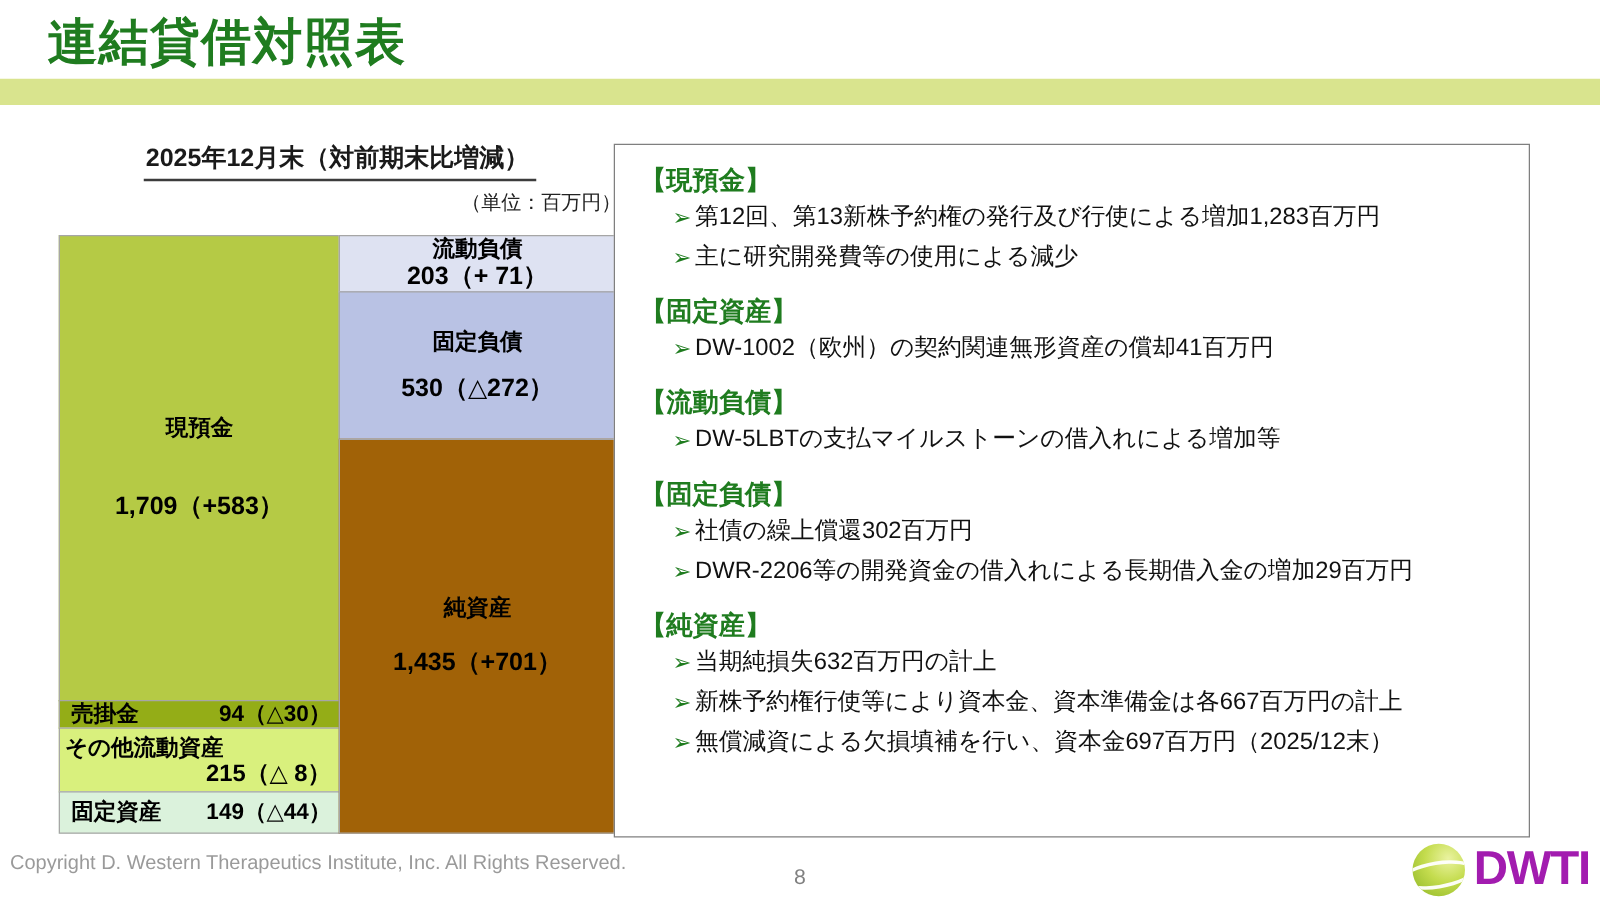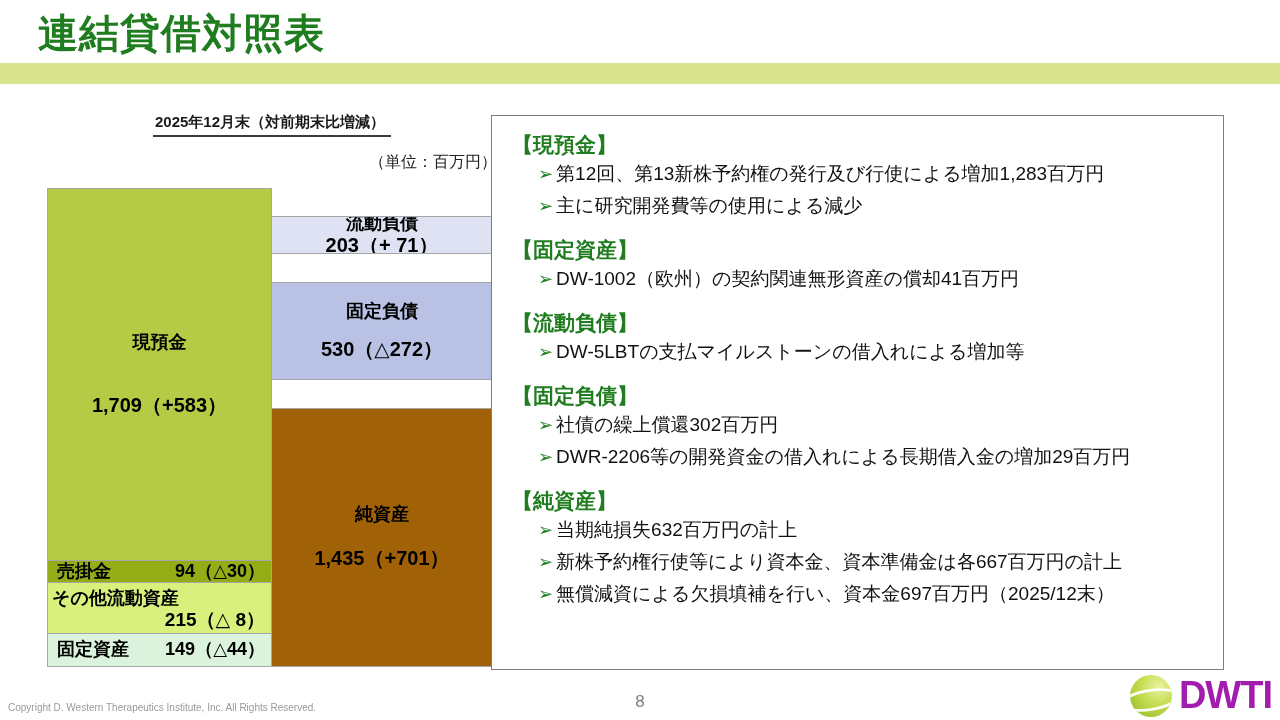--- a/index.html
+++ b/index.html
@@ -9,38 +9,38 @@
   }
   
   .page-title{
     position:absolute;left:38px;top:6px;font-size:40px;font-weight:bold;
     color:#1f7c1f;letter-spacing:1px;white-space:nowrap;
   }
   .accent-bar{position:absolute;left:0;top:63px;width:1280px;height:21px;background:#d9e48e;}
   
   .chart-title{
     position:absolute;left:47px;top:113px;width:450px;text-align:center;
-    font-size:15px;font-weight:bold;color:#1a1a1a;
+    font-size:20px;font-weight:bold;color:#1a1a1a;
   }
   .chart-title span{display:inline-block;border-bottom:2px solid #3c3c3c;padding:0 6px 3px 2px;}
   .unit-label{
     position:absolute;left:47px;top:152px;width:450px;text-align:right;
     font-size:16px;color:#222;
   }
   .bars{position:absolute;left:47px;top:188px;height:479px;display:flex;}
   .bar{display:flex;flex-direction:column;height:100%;}
   .bar-assets{width:225px;}
   .bar-liabilities{width:221px;}
   .segment{
     box-sizing:border-box;border:1px solid #a6a6a6;margin-top:-1px;
     display:flex;flex-direction:column;align-items:center;justify-content:center;
     font-weight:bold;color:#000;overflow:hidden;min-height:0;
   }
   .segment:first-child{margin-top:0;}
-  .bar-liabilities .segment{margin-left:-1px;margin-top:28px;}
+  .bar-liabilities .segment{margin-left:-1px;}
   .segment .seg-label{font-size:18px;line-height:21px;white-space:nowrap;}
   .segment .seg-value{font-size:20px;line-height:23px;white-space:nowrap;}
   
   .lay-center-tight{row-gap:0px;}
   .lay-center-mid{row-gap:16px;}
   .lay-center-big{row-gap:22px;}
   .lay-row-split{flex-direction:row;justify-content:space-between;align-items:center;padding:0 6px 0 9px;}
   .lay-row-split .seg-label,.lay-row-split .seg-value{font-size:18px;line-height:19px;}
   .lay-left-right{align-items:stretch;padding:1px 6px 2px 4px;justify-content:flex-end;}
   .lay-left-right .seg-label{align-self:flex-start;font-size:18px;line-height:22px;}
@@ -54,21 +54,21 @@
   .note-heading{
     color:#1f7c1f;font-weight:bold;font-size:21px;line-height:26px;margin-top:15px;
   }
   .note-heading:first-child{margin-top:2px;}
   .note-bullet{
     display:flex;align-items:flex-start;font-size:19px;line-height:32px;
     padding-left:26px;color:#111;white-space:nowrap;
   }
   .bullet-arrow{color:#1f7c1f;margin-right:3px;font-size:18px;}
   
-  .copyright{position:absolute;left:8px;bottom:7px;font-size:10px;color:#9a9a9a;}
+  .copyright{position:absolute;left:8px;bottom:20px;font-size:16px;color:#9a9a9a;}
   .page-number{position:absolute;left:0;right:0;bottom:8px;text-align:center;font-size:17px;color:#808080;}
   .logo{position:absolute;right:8px;bottom:3px;display:flex;align-items:center;gap:7px;}
   .logo-globe{
     position:relative;width:42px;height:42px;border-radius:50%;overflow:hidden;
     background:radial-gradient(circle at 68% 28%, #eaf3a0 0%, #c4dc4e 45%, #8db524 100%);
   }
   .logo-globe::after{
     content:"";position:absolute;left:-10px;top:14px;width:60px;height:22px;
     border:3px solid rgba(255,255,255,0.95);border-radius:50%;transform:rotate(-9deg);
     box-sizing:border-box;

